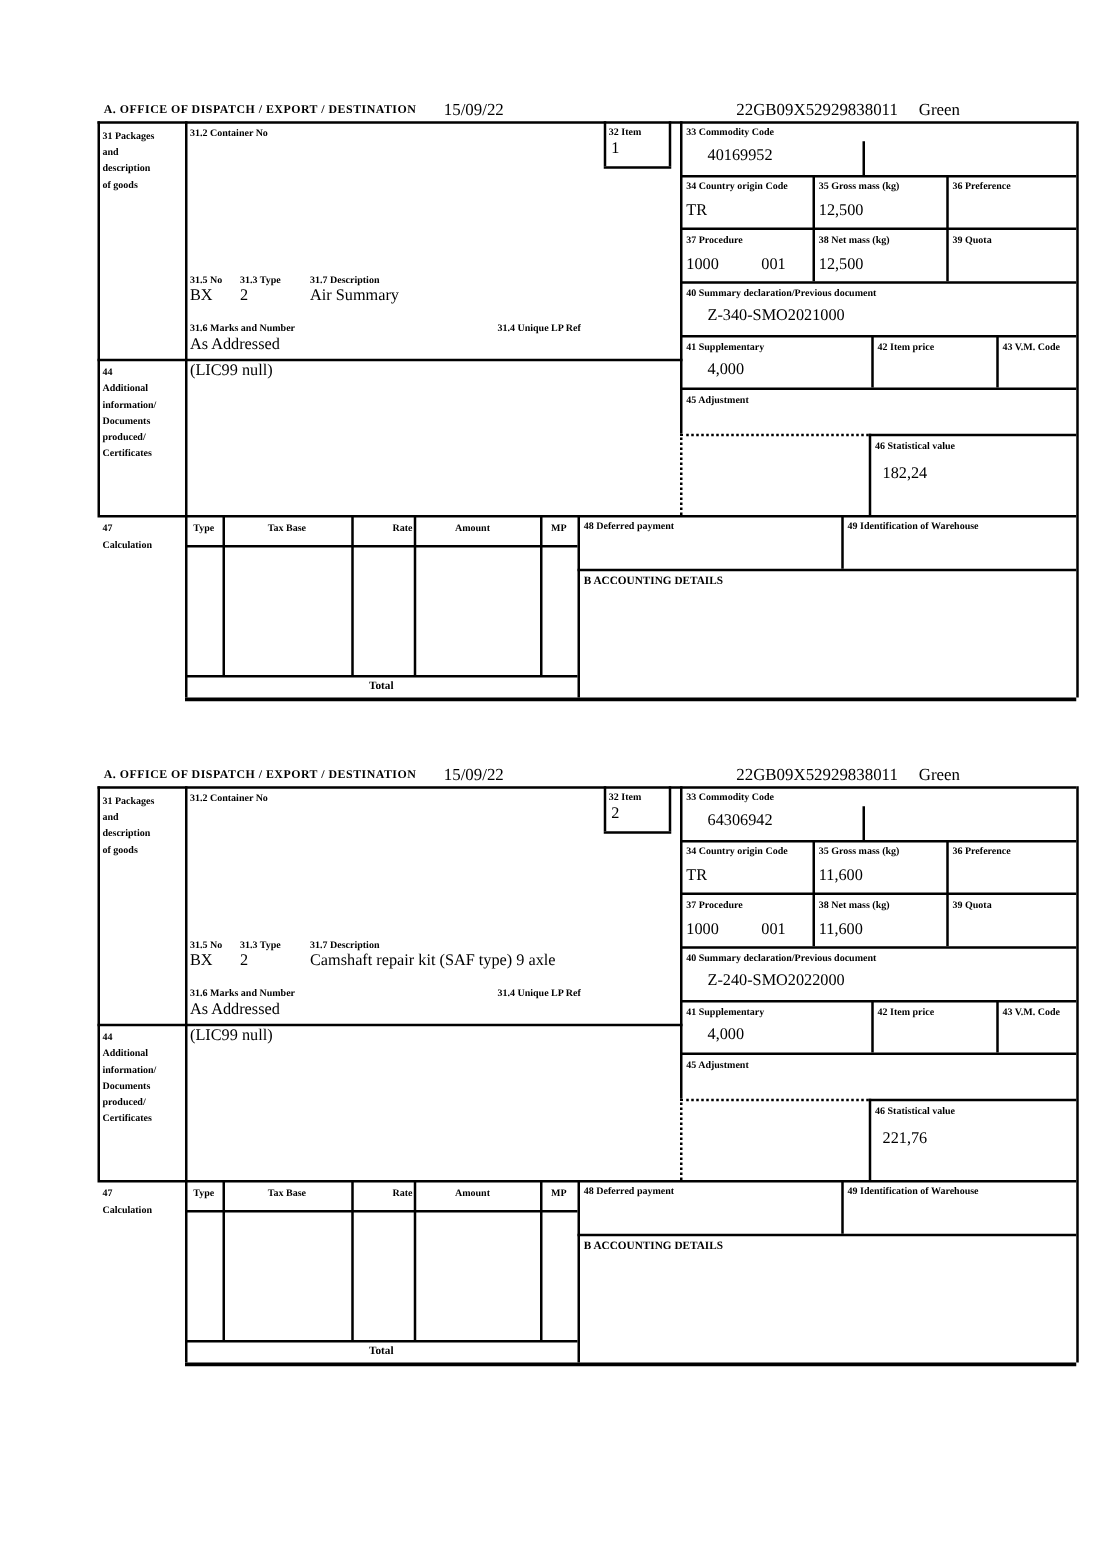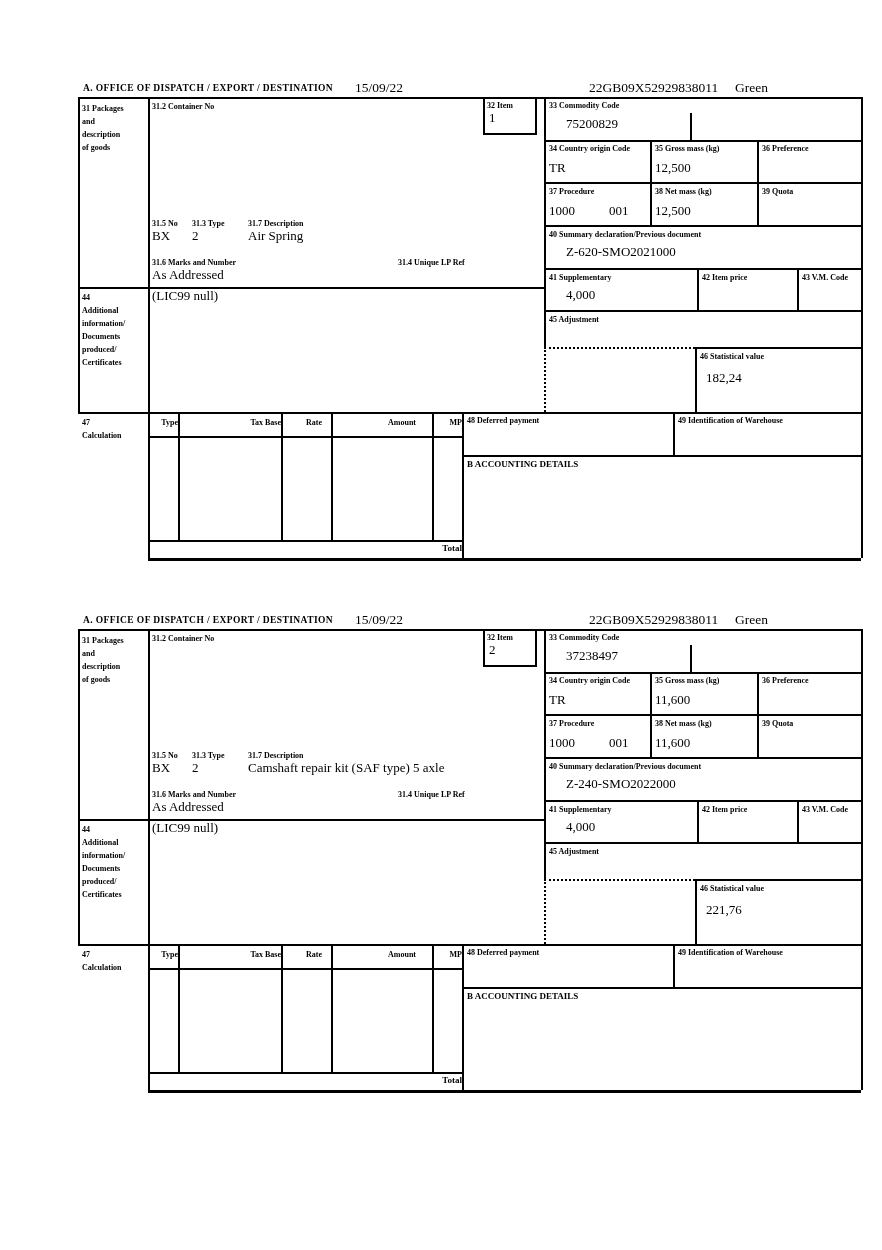--- a/index.html
+++ b/index.html
@@ -23,22 +23,22 @@
   .v{border-left:2px solid #000;width:0;}
   .v.dot{border-left:2px dotted #000;}
   
   .bl{font-size:8px;font-weight:bold;line-height:10px;white-space:nowrap;}
   .bll{font-size:8px;font-weight:bold;line-height:13px;white-space:nowrap;}
   .vl{font-size:13px;line-height:14px;white-space:nowrap;}
   .hdr{font-size:13.5px;line-height:15px;white-space:nowrap;}
   .off{font-size:9.5px;font-weight:bold;letter-spacing:0.4px;white-space:nowrap;}
   .bm{font-size:9px;font-weight:bold;white-space:nowrap;}
   .colh{font-size:8px;font-weight:bold;line-height:18px;}
-  .tc{text-align:right;}
-  .tr{text-align:right;}
+  .tc{text-align:center;}
+  .tr{margin-left:33px;}
 </style>
 </head>
 <body>
 
 <div id="doc">
     <div class="sec">
 
   <div class="off" style="left:83px;top:3px;">A. OFFICE OF DISPATCH / EXPORT / DESTINATION</div>
   <div class="hdr" style="left:355px;top:0px;">15/09/22</div>
   <div class="hdr" style="left:589px;top:0px;">22GB09X52929838011</div>
@@ -91,53 +91,53 @@
     <div class="bll" style="position:static;">description</div>
     <div class="bll" style="position:static;">of goods</div>
   </div>
 
   <div class="bl" style="left:152px;top:22px;">31.2 Container No</div>
 
   <div class="bl" style="left:487px;top:21px;">32 Item</div>
   <div class="vl" style="left:489px;top:31px;">1</div>
 
   <div class="bl" style="left:549px;top:21px;">33 Commodity Code</div>
-  <div class="vl" style="left:566px;top:37px;">75200829</div>
+  <div class="vl" style="left:566px;top:37px;">40169952</div>
 
   <div class="bl" style="left:549px;top:64px;">34 Country origin Code</div>
   <div class="vl" style="left:549px;top:81px;">TR</div>
   <div class="bl" style="left:655px;top:64px;">35 Gross mass (kg)</div>
   <div class="vl" style="left:655px;top:81px;">12,500</div>
   <div class="bl" style="left:762px;top:64px;">36 Preference</div>
 
   <div class="bl" style="left:549px;top:107px;">37 Procedure</div>
   <div class="vl" style="left:549px;top:124px;">1000</div>
   <div class="vl" style="left:609px;top:124px;">001</div>
   <div class="bl" style="left:655px;top:107px;">38 Net mass (kg)</div>
   <div class="vl" style="left:655px;top:124px;">12,500</div>
   <div class="bl" style="left:762px;top:107px;">39 Quota</div>
 
   <div class="bl" style="left:549px;top:150px;">40 Summary declaration/Previous document</div>
-  <div class="vl" style="left:566px;top:165px;">Z-620-SMO2021000</div>
+  <div class="vl" style="left:566px;top:165px;">Z-340-SMO2021000</div>
 
   <div class="bl" style="left:549px;top:193px;">41 Supplementary</div>
   <div class="vl" style="left:566px;top:208px;">4,000</div>
   <div class="bl" style="left:702px;top:193px;">42 Item price</div>
   <div class="bl" style="left:802px;top:193px;">43 V.M. Code</div>
 
   <div class="bl" style="left:549px;top:235px;">45 Adjustment</div>
   <div class="bl" style="left:700px;top:272px;">46 Statistical value</div>
   <div class="vl" style="left:706px;top:291px;">182,24</div>
 
   <div class="bl" style="left:152px;top:139px;">31.5 No</div>
   <div class="bl" style="left:192px;top:139px;">31.3 Type</div>
   <div class="bl" style="left:248px;top:139px;">31.7 Description</div>
   <div class="vl" style="left:152px;top:149px;">BX</div>
   <div class="vl" style="left:192px;top:149px;">2</div>
-  <div class="vl" style="left:248px;top:149px;">Air Spring</div>
+  <div class="vl" style="left:248px;top:149px;">Air Summary</div>
   <div class="bl" style="left:152px;top:178px;">31.6 Marks and Number</div>
   <div class="bl" style="left:398px;top:178px;">31.4 Unique LP Ref</div>
   <div class="vl" style="left:152px;top:188px;">As Addressed</div>
 
   <div style="left:82px;top:211px;">
     <div class="bll" style="position:static;">44</div>
     <div class="bll" style="position:static;">Additional</div>
     <div class="bll" style="position:static;">information/</div>
     <div class="bll" style="position:static;">Documents</div>
     <div class="bll" style="position:static;">produced/</div>
@@ -215,21 +215,21 @@
     <div class="bll" style="position:static;">description</div>
     <div class="bll" style="position:static;">of goods</div>
   </div>
 
   <div class="bl" style="left:152px;top:22px;">31.2 Container No</div>
 
   <div class="bl" style="left:487px;top:21px;">32 Item</div>
   <div class="vl" style="left:489px;top:31px;">2</div>
 
   <div class="bl" style="left:549px;top:21px;">33 Commodity Code</div>
-  <div class="vl" style="left:566px;top:37px;">37238497</div>
+  <div class="vl" style="left:566px;top:37px;">64306942</div>
 
   <div class="bl" style="left:549px;top:64px;">34 Country origin Code</div>
   <div class="vl" style="left:549px;top:81px;">TR</div>
   <div class="bl" style="left:655px;top:64px;">35 Gross mass (kg)</div>
   <div class="vl" style="left:655px;top:81px;">11,600</div>
   <div class="bl" style="left:762px;top:64px;">36 Preference</div>
 
   <div class="bl" style="left:549px;top:107px;">37 Procedure</div>
   <div class="vl" style="left:549px;top:124px;">1000</div>
   <div class="vl" style="left:609px;top:124px;">001</div>
@@ -247,21 +247,21 @@
 
   <div class="bl" style="left:549px;top:235px;">45 Adjustment</div>
   <div class="bl" style="left:700px;top:272px;">46 Statistical value</div>
   <div class="vl" style="left:706px;top:291px;">221,76</div>
 
   <div class="bl" style="left:152px;top:139px;">31.5 No</div>
   <div class="bl" style="left:192px;top:139px;">31.3 Type</div>
   <div class="bl" style="left:248px;top:139px;">31.7 Description</div>
   <div class="vl" style="left:152px;top:149px;">BX</div>
   <div class="vl" style="left:192px;top:149px;">2</div>
-  <div class="vl" style="left:248px;top:149px;">Camshaft repair kit (SAF type) 5 axle</div>
+  <div class="vl" style="left:248px;top:149px;">Camshaft repair kit (SAF type) 9 axle</div>
   <div class="bl" style="left:152px;top:178px;">31.6 Marks and Number</div>
   <div class="bl" style="left:398px;top:178px;">31.4 Unique LP Ref</div>
   <div class="vl" style="left:152px;top:188px;">As Addressed</div>
 
   <div style="left:82px;top:211px;">
     <div class="bll" style="position:static;">44</div>
     <div class="bll" style="position:static;">Additional</div>
     <div class="bll" style="position:static;">information/</div>
     <div class="bll" style="position:static;">Documents</div>
     <div class="bll" style="position:static;">produced/</div>

